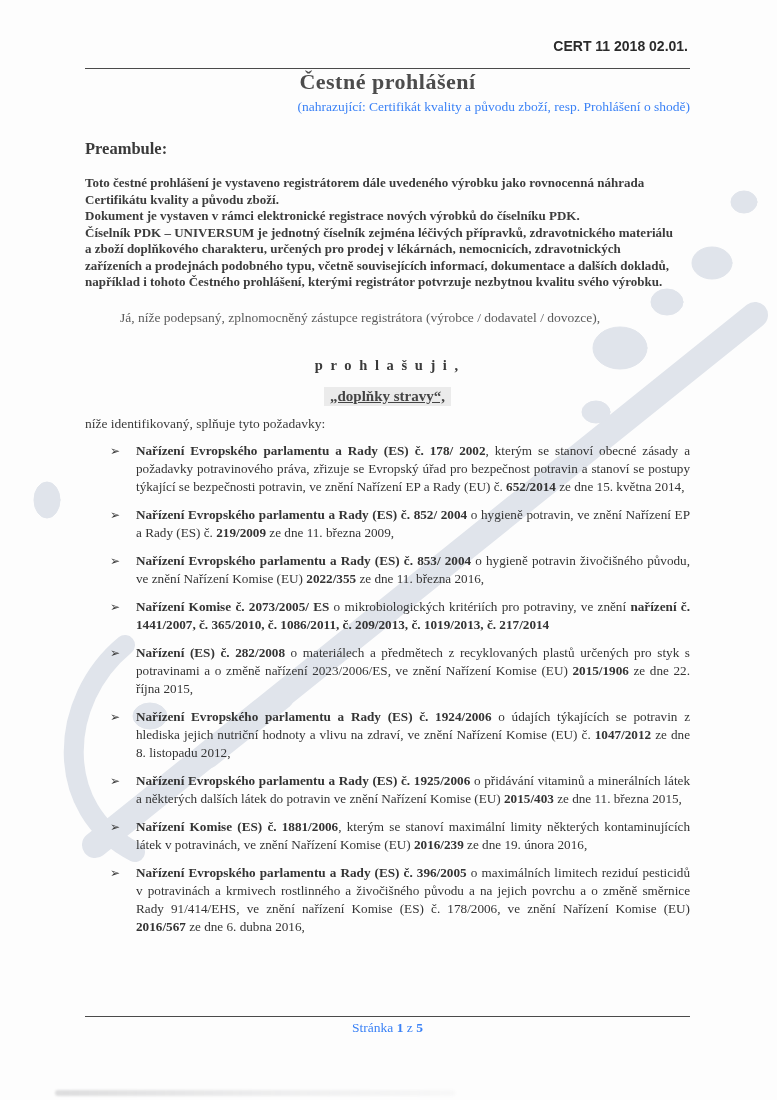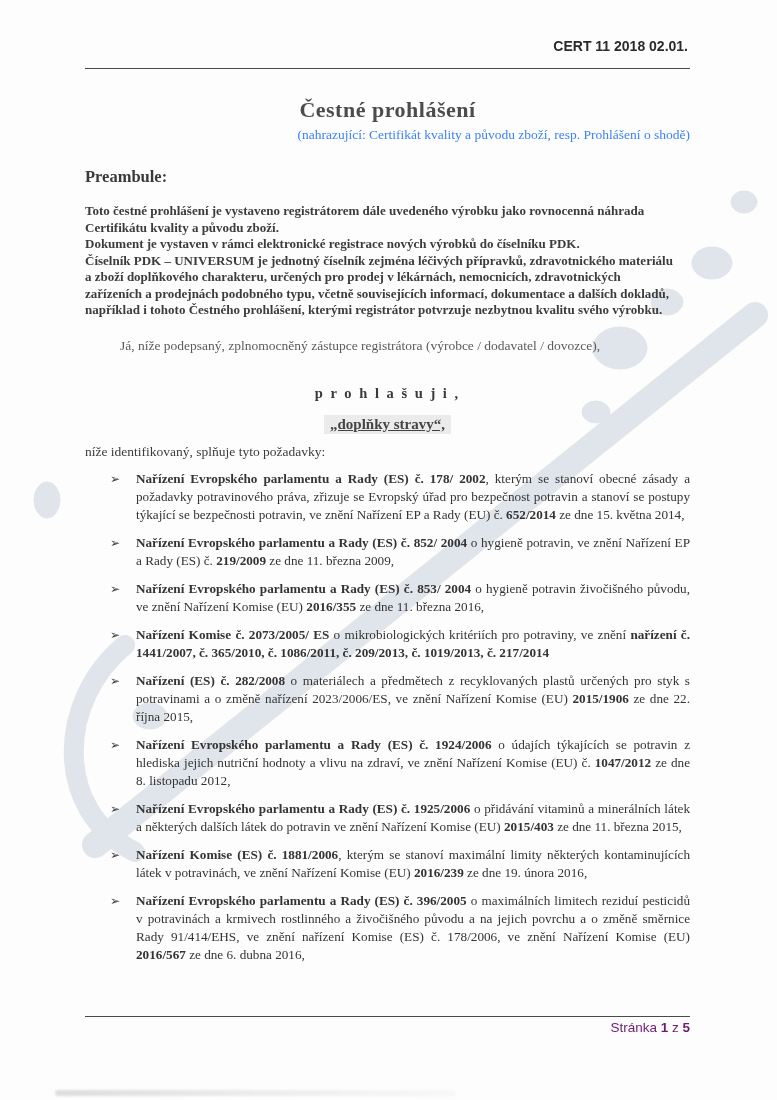--- a/index.html
+++ b/index.html
@@ -17,21 +17,21 @@
   .doc-code{
     text-align:right;
     font-family:"Liberation Sans", sans-serif;
     font-weight:600;
     font-size:14px;color:#2b2b2b;
     padding-right:2px;
   }
   .top-rule{border:none;border-top:1.4px solid #4a4a4a;margin:14px 0 0 0;}
   .title{
     text-align:center;font-weight:bold;font-size:22px;color:#4c4c4c;
-    margin-top:28px;letter-spacing:.5px;
+    margin-top:0;letter-spacing:.5px;
   }
   .subtitle{
     text-align:right;font-weight:normal;font-size:13.5px;color:#3b82f6;
     margin-top:4px;
   }
   .preamble-heading{
     font-weight:bold;font-size:16.5px;color:#3a3a3a;margin-top:24px;
   }
   .preamble-lines{margin-top:16px;font-weight:bold;font-size:13px;line-height:16.5px;color:#3c3c3c;}
   .intro{
@@ -58,23 +58,23 @@
   }
   ul.req-list li .req-text{display:block;text-align:justify;}
   ul.req-list li .arrow{
     position:absolute;left:0;top:0;
     font-size:12px;color:#3a3a3a;
   }
   .b{font-weight:bold;}
   .footer{
     position:absolute;left:85px;right:87px;top:1016px;z-index:1;
     border-top:1.3px solid #4a4a4a;
-    text-align:right;
-    font-family:Liberation Sans, sans-serif;
-    font-size:13.5px;color:#701a75;
+    text-align:center;
+    font-family:Liberation Serif, serif;
+    font-size:13.5px;color:#3b82f6;
     padding-top:3px;
   }
   .bottom-smudge{
     position:absolute;left:55px;top:1090px;width:400px;height:6px;z-index:1;
     background:linear-gradient(to right, rgba(95,95,100,.20), rgba(120,120,125,.10) 60%, rgba(130,130,135,.04));
     border-radius:3px;filter:blur(1px);
   }
 </style>
 </head>
 <body>
@@ -131,21 +131,21 @@
         <li>
           <span class="arrow">➢</span>
           <span class="req-text"><span class="b">Nařízení Evropského parlamentu a Rady (ES) č. 178/ 2002</span><span>, kterým se stanoví obecné zásady a požadavky potravinového práva, zřizuje se Evropský úřad pro bezpečnost potravin a stanoví se postupy týkající se bezpečnosti potravin, ve znění Nařízení EP a Rady (EU) č. </span><span class="b">652/2014</span><span> ze dne 15. května 2014,</span></span>
         </li>
         <li>
           <span class="arrow">➢</span>
           <span class="req-text"><span class="b">Nařízení Evropského parlamentu a Rady (ES) č. 852/ 2004</span><span> o hygieně potravin, ve znění Nařízení EP a Rady (ES) č. </span><span class="b">219/2009</span><span> ze dne 11. března 2009,</span></span>
         </li>
         <li>
           <span class="arrow">➢</span>
-          <span class="req-text"><span class="b">Nařízení Evropského parlamentu a Rady (ES) č. 853/ 2004</span><span> o hygieně potravin živočišného původu, ve znění Nařízení Komise (EU) </span><span class="b">2016/355</span><span> ze dne 11. března 2016,</span></span>
+          <span class="req-text"><span class="b">Nařízení Evropského parlamentu a Rady (ES) č. 853/ 2004</span><span> o hygieně potravin živočišného původu, ve znění Nařízení Komise (EU) </span><span class="b">2022/355</span><span> ze dne 11. března 2016,</span></span>
         </li>
         <li>
           <span class="arrow">➢</span>
           <span class="req-text"><span class="b">Nařízení Komise č. 2073/2005/ ES</span><span> o mikrobiologických kritériích pro potraviny, ve znění </span><span class="b">nařízení č. 1441/2007, č. 365/2010, č. 1086/2011, č. 209/2013, č. 1019/2013, č. 217/2014</span></span>
         </li>
         <li>
           <span class="arrow">➢</span>
           <span class="req-text"><span class="b">Nařízení (ES) č. 282/2008</span><span> o materiálech a předmětech z recyklovaných plastů určených pro styk s potravinami a o změně nařízení 2023/2006/ES, ve znění Nařízení Komise (EU) </span><span class="b">2015/1906</span><span> ze dne 22. října 2015,</span></span>
         </li>
         <li>

